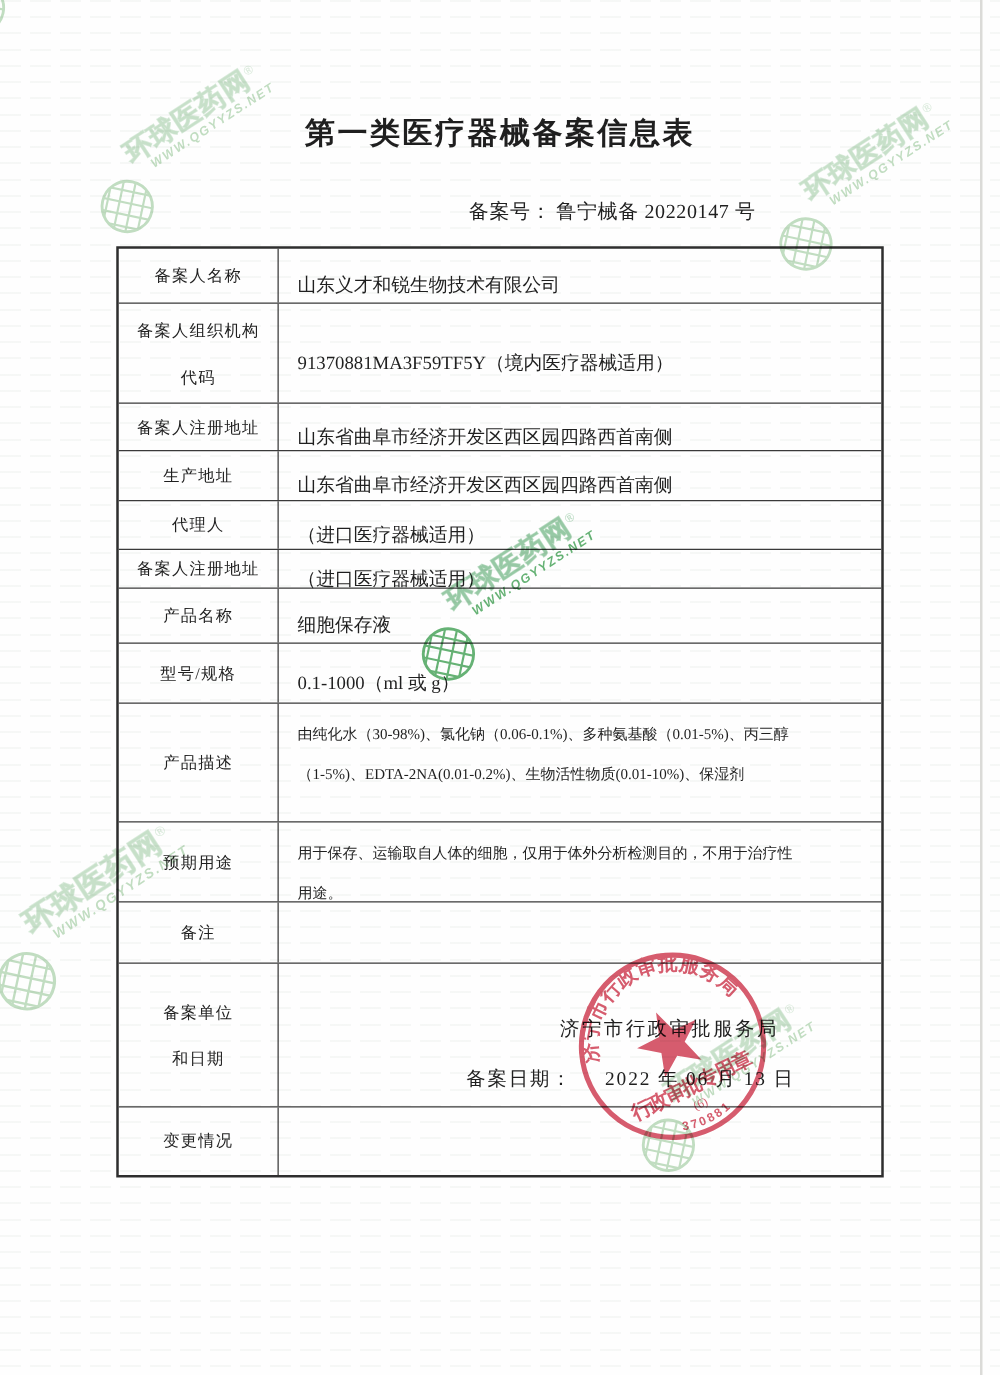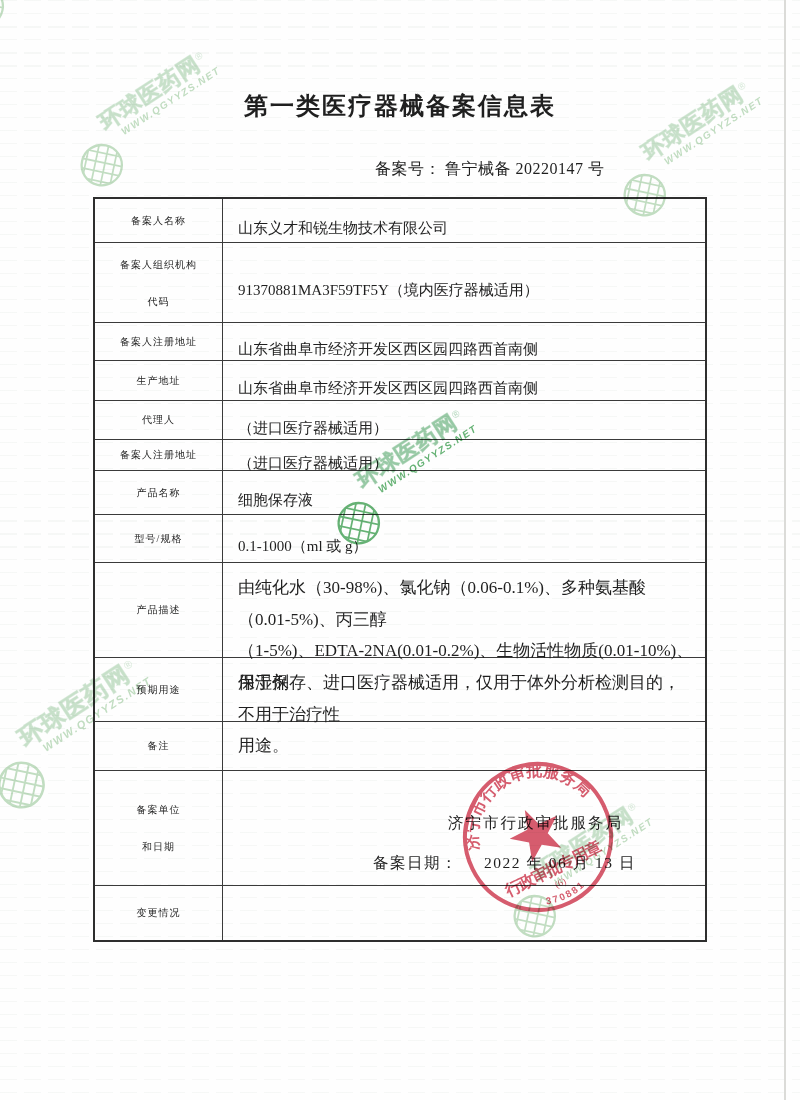--- a/index.html
+++ b/index.html
@@ -23,24 +23,24 @@
     font-family:"Liberation Sans","DejaVu Sans",sans-serif; font-weight:bold;
     font-size:24px; letter-spacing:2px; z-index:3; }
   .filing-no{ position:absolute; top:159px; left:375px; font-size:16px; letter-spacing:.5px; z-index:3; }
   .filing-no .gap{ display:inline-block; width:4px; }
 
   
   .tbl{ position:absolute; left:93px; top:197px; width:614px; border:2px solid #2e2e2e; z-index:3; background:transparent; }
   .row{ display:flex; border-top:1.5px solid #3a3a3a; }
   .row:first-child{ border-top:none; }
   .cell-label{ width:128px; border-right:1.5px solid #3a3a3a; display:flex; flex-direction:column;
-    align-items:center; justify-content:center; font-size:10px; letter-spacing:1px; text-align:center; }
+    align-items:center; justify-content:center; font-size:13px; letter-spacing:1px; text-align:center; }
   .cell-label .lbl-line{ line-height:37px; }
   .cell-value{ flex:1; display:flex; align-items:center; padding:16px 10px 0 15px; font-size:15px; }
-  .cell-value.block{ display:block; padding-top:9px; font-size:17px; line-height:31.5px; }
+  .cell-value.block{ display:block; padding-top:9px; font-size:12px; line-height:31.5px; }
   .cell-value.rel{ position:relative; padding:0; }
 
   .org-line{ position:absolute; left:225px; top:42px; font-size:15.5px; letter-spacing:2px; white-space:nowrap; }
   .date-line{ position:absolute; left:150px; top:82px; font-size:15.5px; letter-spacing:1.5px; white-space:nowrap; }
   .date-line .date-val{ margin-left:26px; }
 
   
   .seal{ position:absolute; left:457px; top:756px; width:162px; height:162px;
     transform:rotate(-26deg); z-index:5; opacity:.84; mix-blend-mode:multiply; pointer-events:none; }
   .seal svg{ width:100%; height:100%; }
@@ -197,21 +197,21 @@
       <div class="cell-label">产品描述</div>
       <div class="cell-value block">
         <div>由纯化水（30-98%)、氯化钠（0.06-0.1%)、多种氨基酸（0.01-5%)、丙三醇</div>
         <div>（1-5%)、EDTA-2NA(0.01-0.2%)、生物活性物质(0.01-10%)、保湿剂</div>
       </div>
     </div>
 
     <div class="row" style="height:64px">
       <div class="cell-label">预期用途</div>
       <div class="cell-value block">
-        <div>用于保存、进口医疗器械适用，仅用于体外分析检测目的，不用于治疗性</div>
+        <div>用于保存、运输取自人体的细胞，仅用于体外分析检测目的，不用于治疗性</div>
         <div>用途。</div>
       </div>
     </div>
 
     <div class="row" style="height:49px">
       <div class="cell-label">备注</div>
       <div class="cell-value"></div>
     </div>
 
     <div class="row" style="height:115px">

